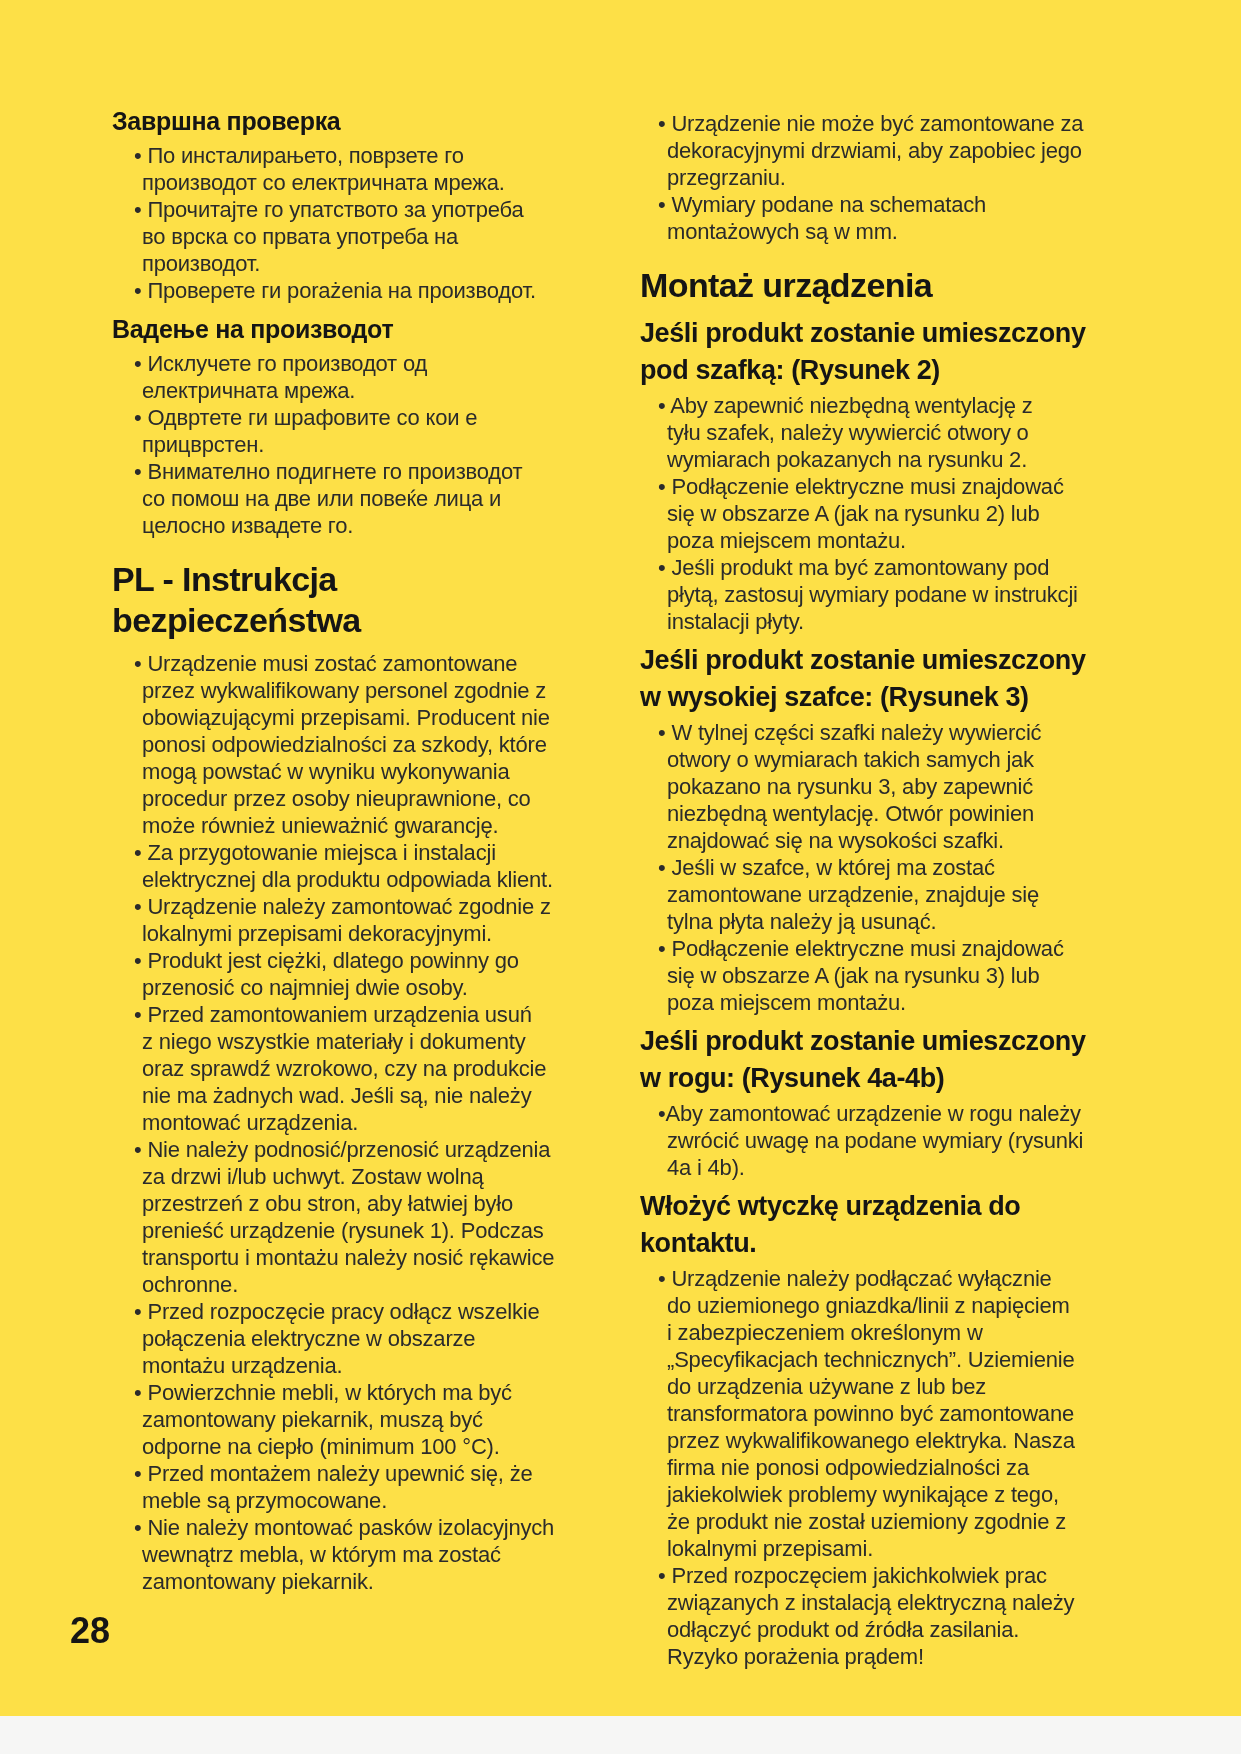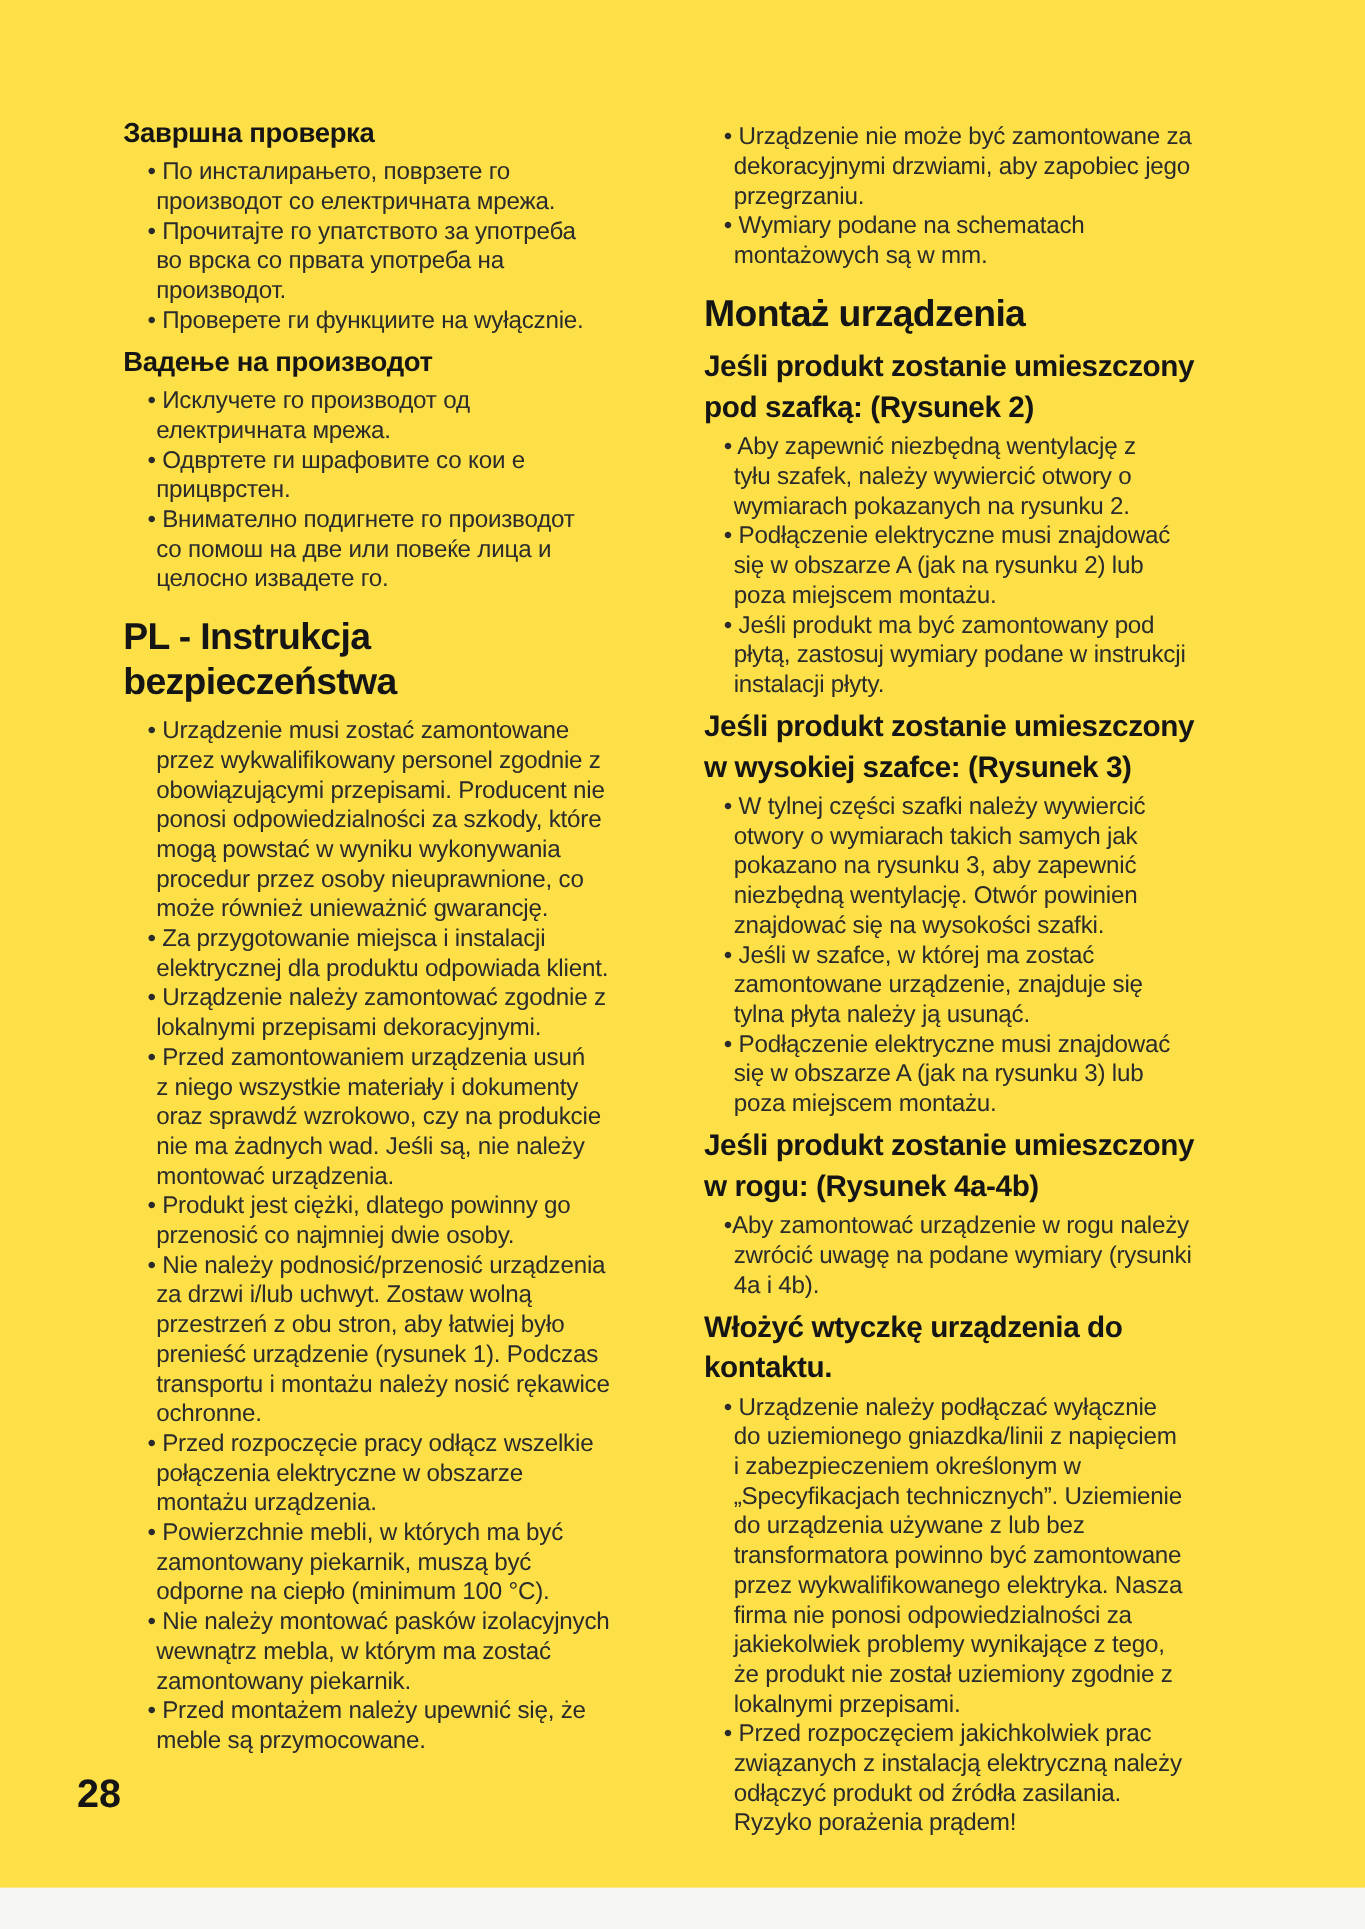--- a/index.html
+++ b/index.html
@@ -78,21 +78,21 @@
 
 <div class="page">
 
   <div class="col col-left">
     <div class="h-lang first">Завршна проверка</div>
     <div class="li">• По инсталирањето, поврзете го
 производот со електричната мрежа.</div>
     <div class="li">• Прочитајте го упатството за употреба
 во врска со првата употреба на
 производот.</div>
-    <div class="li">• Проверете ги функциите на wyłącznie.</div>
+    <div class="li">• Проверете ги porażenia на производот.</div>
 
     <div class="h-lang">Вадење на производот</div>
     <div class="li">• Исклучете го производот од
 електричната мрежа.</div>
     <div class="li">• Одвртете ги шрафовите со кои е
 прицврстен.</div>
     <div class="li">• Внимателно подигнете го производот
 со помош на две или повеќе лица и
 целосно извадете го.</div>
 
@@ -102,44 +102,44 @@
 przez wykwalifikowany personel zgodnie z
 obowiązującymi przepisami. Producent nie
 ponosi odpowiedzialności za szkody, które
 mogą powstać w wyniku wykonywania
 procedur przez osoby nieuprawnione, co
 może również unieważnić gwarancję.</div>
     <div class="li">• Za przygotowanie miejsca i instalacji
 elektrycznej dla produktu odpowiada klient.</div>
     <div class="li">• Urządzenie należy zamontować zgodnie z
 lokalnymi przepisami dekoracyjnymi.</div>
+    <div class="li">• Produkt jest ciężki, dlatego powinny go
+przenosić co najmniej dwie osoby.</div>
     <div class="li">• Przed zamontowaniem urządzenia usuń
 z niego wszystkie materiały i dokumenty
 oraz sprawdź wzrokowo, czy na produkcie
 nie ma żadnych wad. Jeśli są, nie należy
 montować urządzenia.</div>
-    <div class="li">• Produkt jest ciężki, dlatego powinny go
-przenosić co najmniej dwie osoby.</div>
     <div class="li">• Nie należy podnosić/przenosić urządzenia
 za drzwi i/lub uchwyt. Zostaw wolną
 przestrzeń z obu stron, aby łatwiej było
 prenieść urządzenie (rysunek 1). Podczas
 transportu i montażu należy nosić rękawice
 ochronne.</div>
     <div class="li">• Przed rozpoczęcie pracy odłącz wszelkie
 połączenia elektryczne w obszarze
 montażu urządzenia.</div>
     <div class="li">• Powierzchnie mebli, w których ma być
 zamontowany piekarnik, muszą być
 odporne na ciepło (minimum 100 °C).</div>
+    <div class="li">• Przed montażem należy upewnić się, że
+meble są przymocowane.</div>
     <div class="li">• Nie należy montować pasków izolacyjnych
 wewnątrz mebla, w którym ma zostać
 zamontowany piekarnik.</div>
-    <div class="li">• Przed montażem należy upewnić się, że
-meble są przymocowane.</div>
   </div>
 
   <div class="col col-right">
     <div class="li">• Urządzenie nie może być zamontowane za
 dekoracyjnymi drzwiami, aby zapobiec jego
 przegrzaniu.</div>
     <div class="li">• Wymiary podane na schematach
 montażowych są w mm.</div>
 
     <div class="h-big">Montaż urządzenia</div>

